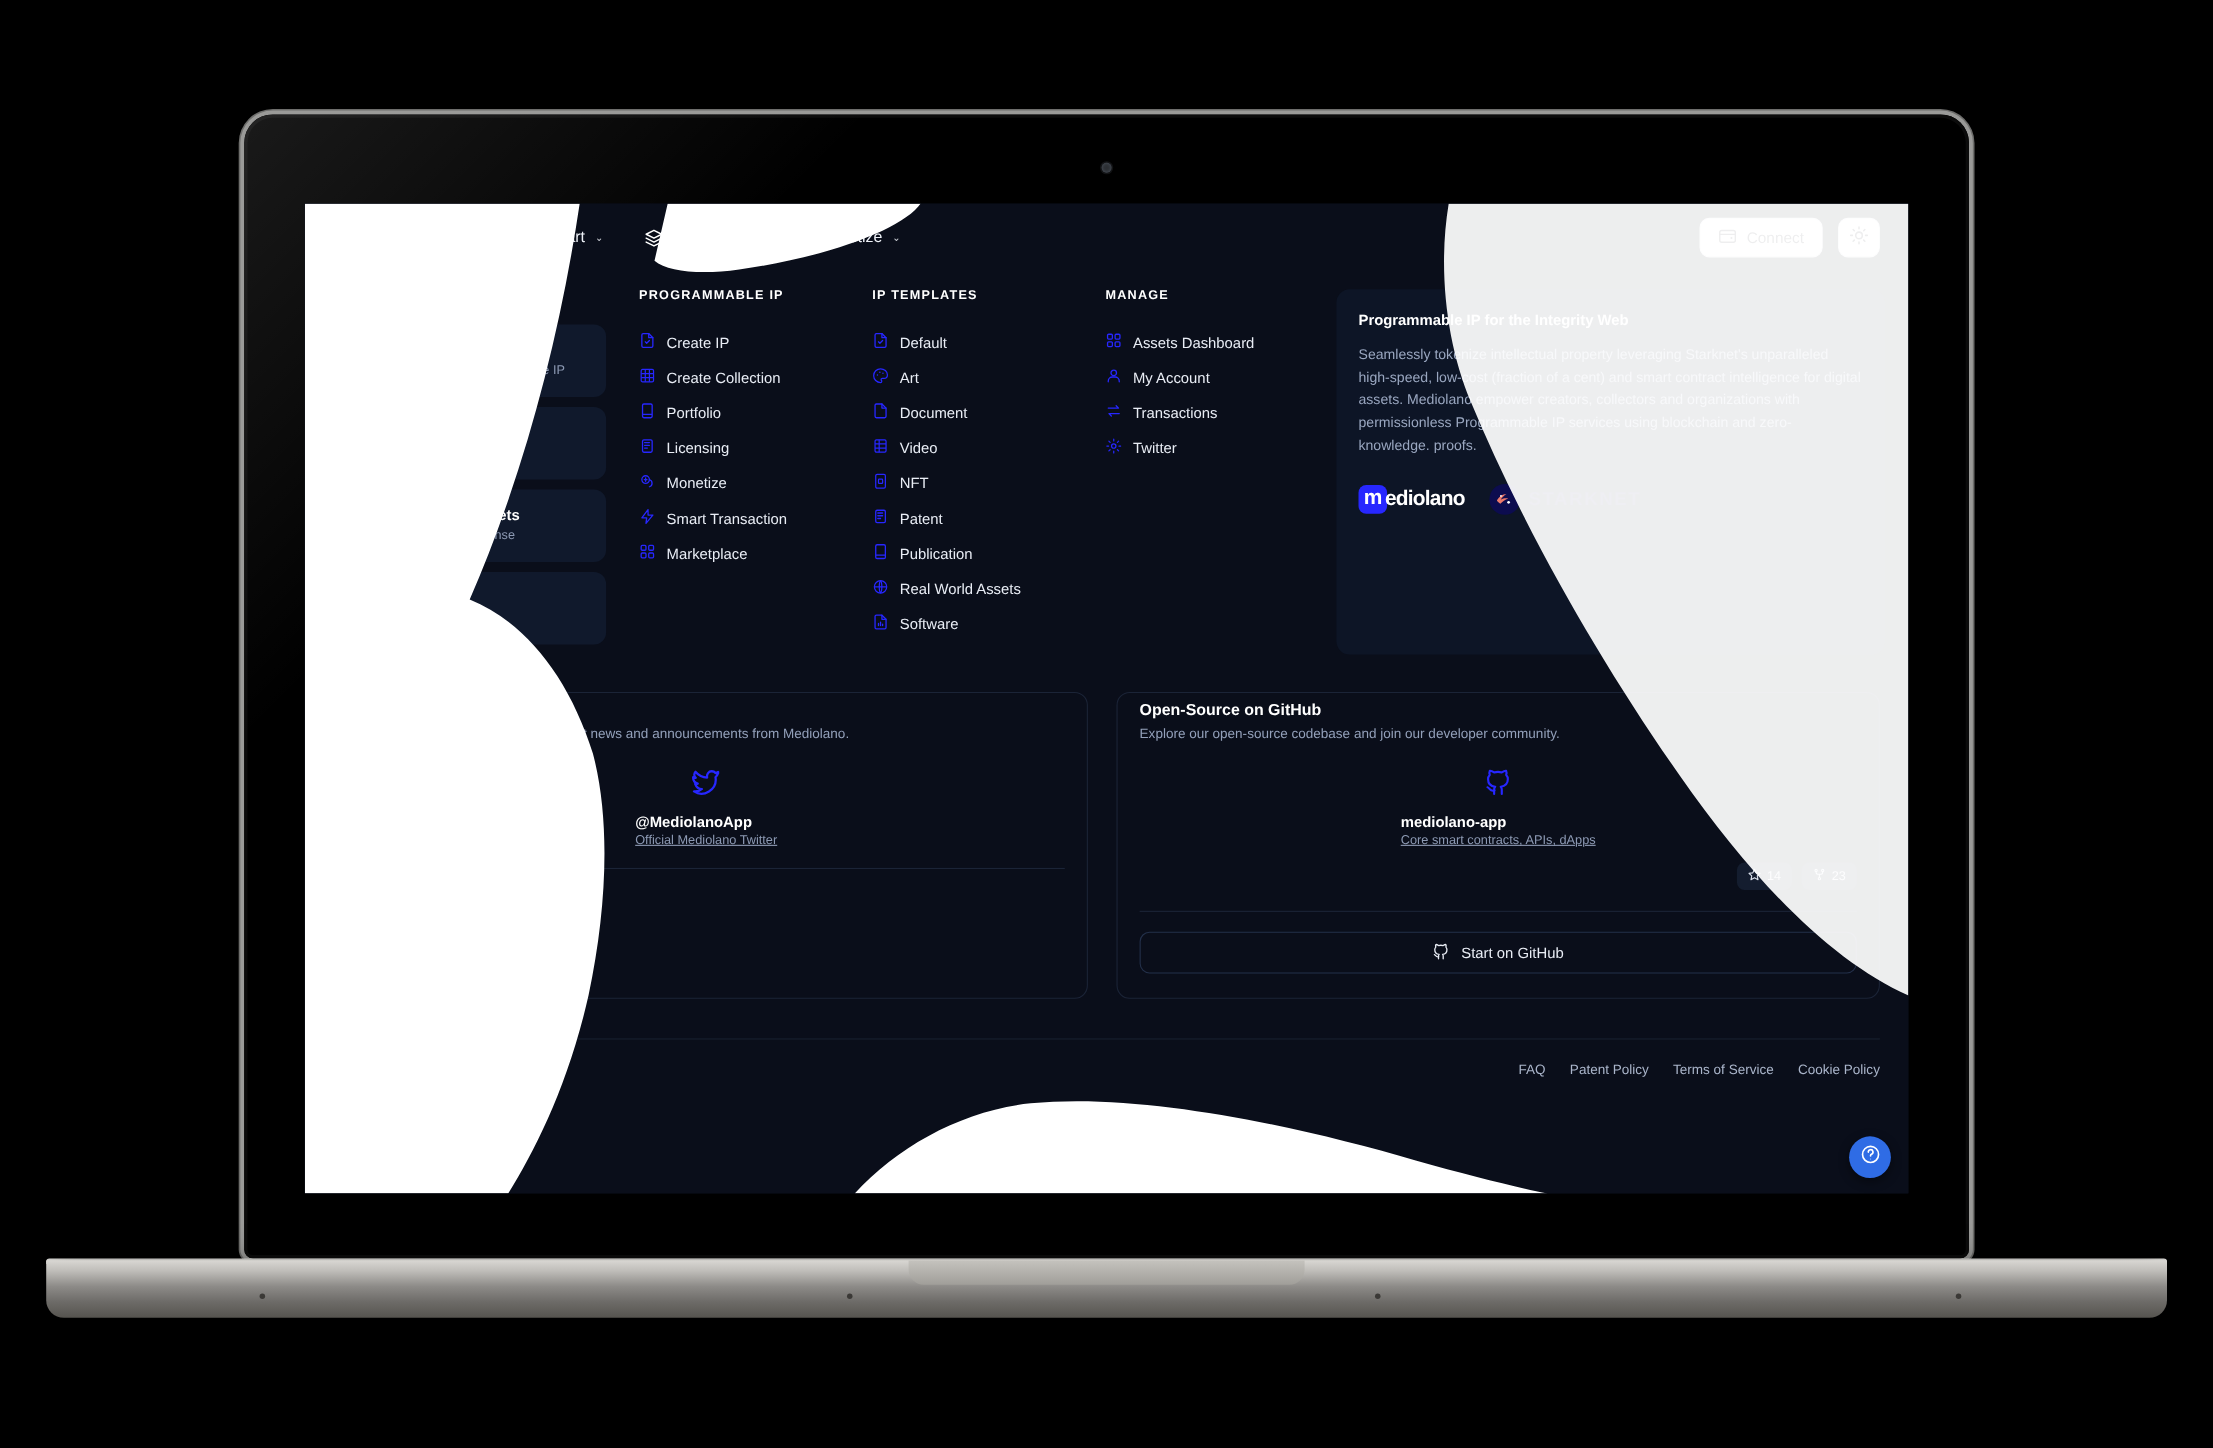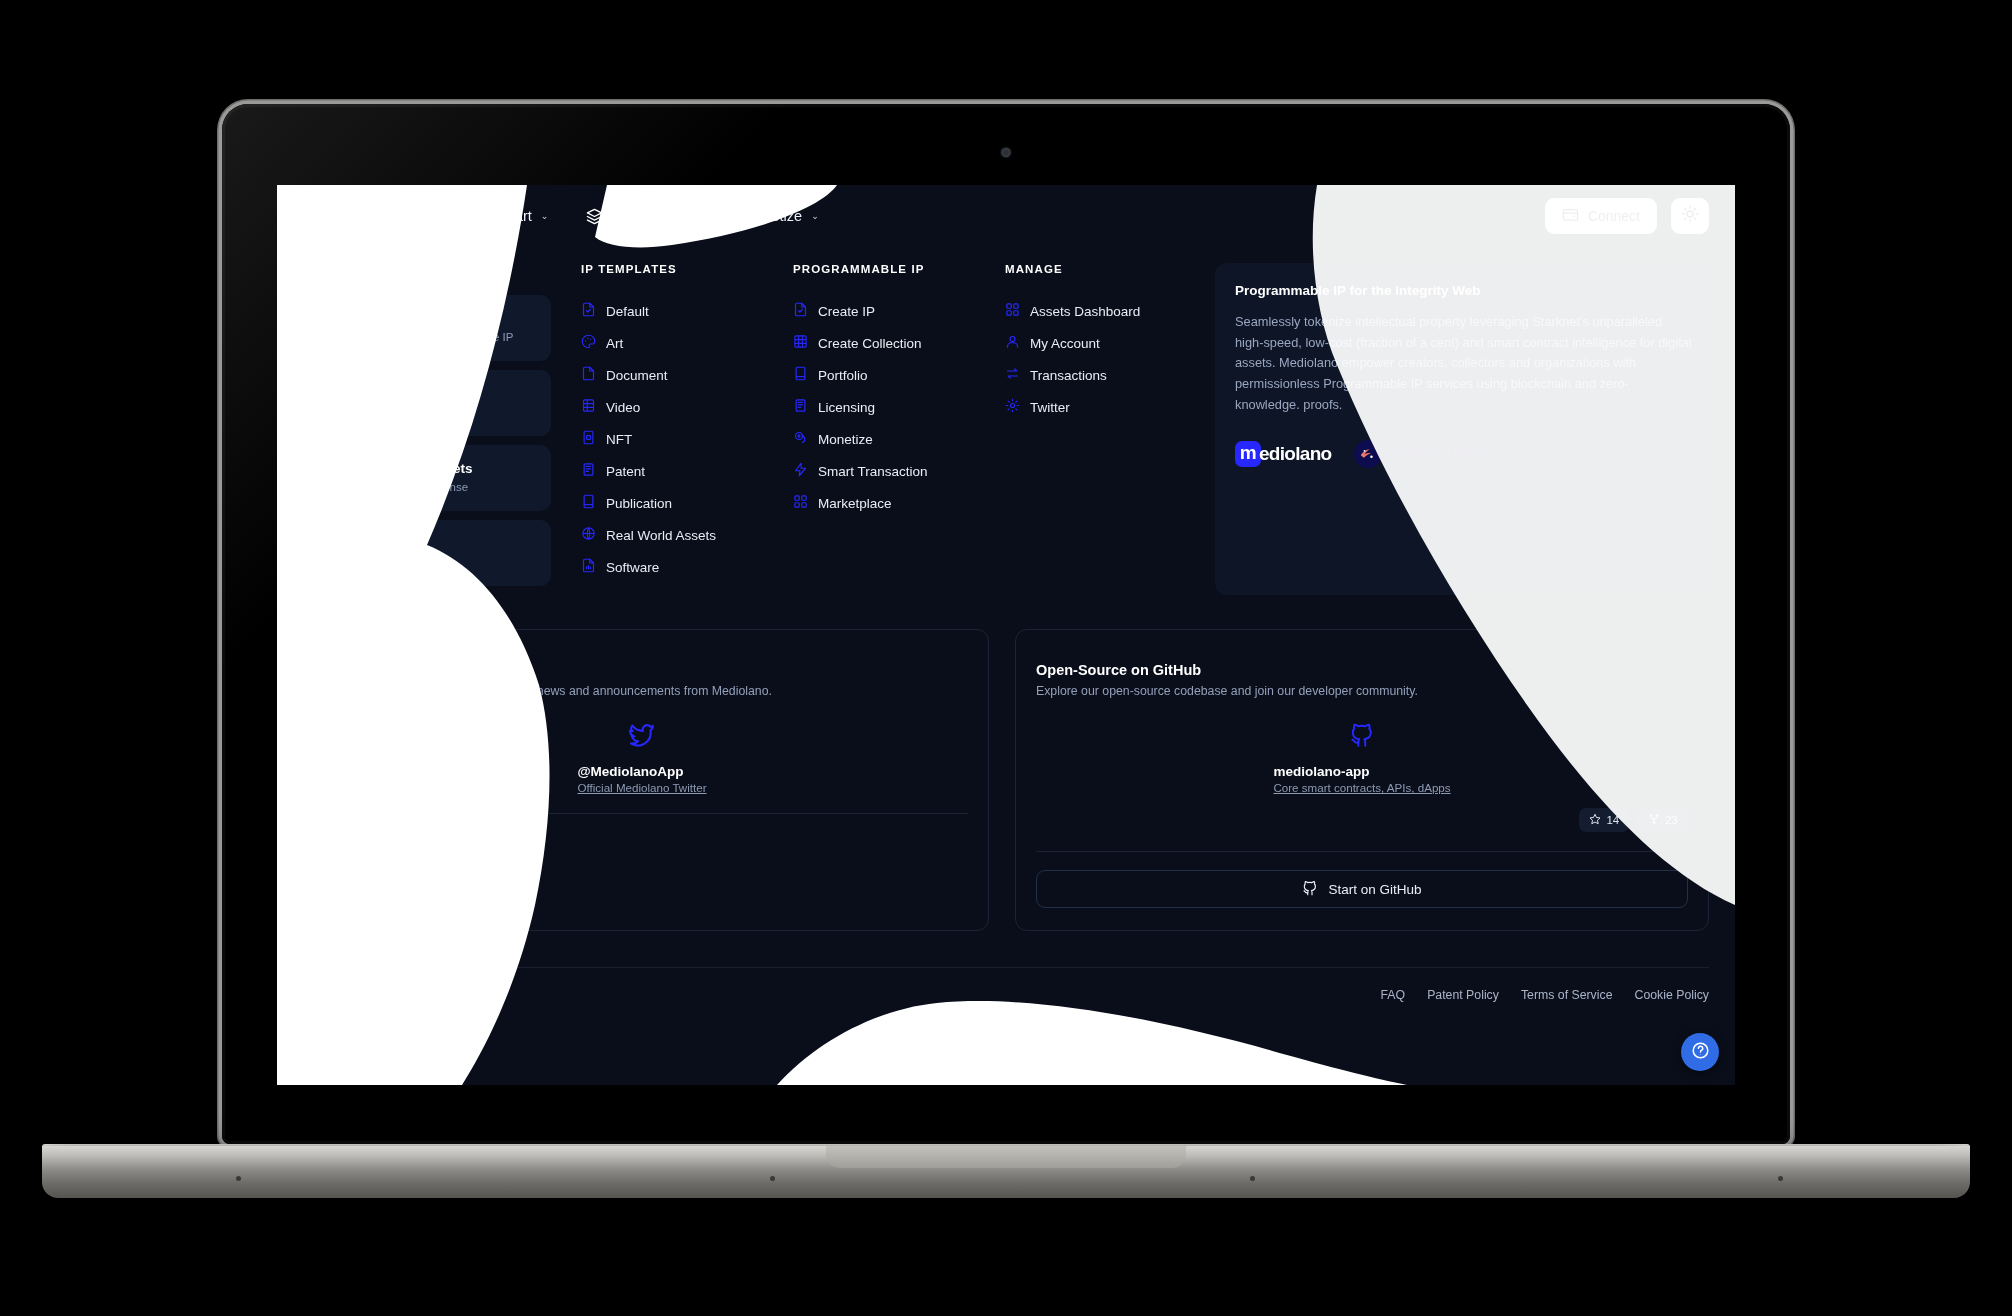--- a/index.html
+++ b/index.html
@@ -195,21 +195,21 @@
   
   .bottom-row {
     position: relative; z-index: 5;
     display: grid; grid-template-columns: 1fr 1fr;
     gap: 26px;
     padding: 34px 26px 0 18px;
   }
   .bcard {
     border: 1px solid #1b2437;
     border-radius: 12px;
-    padding: 32px 20px 22px;
+    padding: 8px 20px 22px;
     background: transparent;
   }
   .bcard-title { font-size: 14.5px; font-weight: 700; color: #ffffff; }
   .bcard-sub { font-size: 12.3px; color: #93a0ba; margin-top: 6px; }
   .bcard-row {
     display: flex; align-items: center; gap: 14px;
     margin-top: 22px;
     flex-direction: column;
   }
   .bcard-row .rowicon { width: 30px; height: 30px; display:flex; align-items:center; justify-content:center; flex:0 0 auto;}
@@ -384,20 +384,99 @@
               </svg>
             </div>
             <div>
               <div class="qcard-title">Monetize</div>
               <div class="qcard-sub">Earn from your IP</div>
             </div>
           </div>
         </div>
 
         <div>
+          <div class="col-head">PROGRAMMABLE IP</div>
+          <div class="linklist">
+
+            <div class="link">
+              <span>
+                <svg viewBox="0 0 24 24" fill="none" stroke="#2727ff" stroke-width="1.9" stroke-linecap="round" stroke-linejoin="round">
+                    <path d="M14 2H6a2 2 0 0 0-2 2v16a2 2 0 0 0 2 2h12a2 2 0 0 0 2-2V8z"></path>
+                    <polyline points="14 2 14 8 20 8"></polyline>
+                    <polyline points="9 14 11 16 15 12"></polyline>
+                  </svg>
+              </span>
+              <span>Create IP</span>
+            </div>
+
+            <div class="link">
+              <span>
+                <svg viewBox="0 0 24 24" fill="none" stroke="#2727ff" stroke-width="1.8" stroke-linejoin="round">
+                    <rect x="3" y="3" width="18" height="18" rx="2"></rect>
+                    <path d="M3 9h18M3 15h18M9 3v18M15 3v18"></path>
+                  </svg>
+              </span>
+              <span>Create Collection</span>
+            </div>
+
+            <div class="link">
+              <span>
+                <svg viewBox="0 0 24 24" fill="none" stroke="#2727ff" stroke-width="1.9" stroke-linejoin="round">
+                    <rect x="5" y="2" width="14" height="20" rx="2"></rect>
+                    <path d="M5 17h14"></path>
+                  </svg>
+              </span>
+              <span>Portfolio</span>
+            </div>
+
+            <div class="link">
+              <span>
+                <svg viewBox="0 0 24 24" fill="none" stroke="#2727ff" stroke-width="1.9" stroke-linecap="round" stroke-linejoin="round">
+                    <path d="M17 3H7a2 2 0 0 0-2 2v14a2 2 0 0 0 2 2h10a2 2 0 0 0 2-2V5a2 2 0 0 0-2-2z"></path>
+                    <path d="M8 7h7M8 11h7M8 15h4"></path>
+                  </svg>
+              </span>
+              <span>Licensing</span>
+            </div>
+
+            <div class="link">
+              <span>
+                <svg viewBox="0 0 24 24" fill="none" stroke="#2727ff" stroke-width="1.9" stroke-linecap="round" stroke-linejoin="round">
+                    <circle cx="9.5" cy="9.5" r="5.5"></circle>
+                    <path d="M9.5 7v5M7.5 9.5h4"></path>
+                    <path d="M15 20a5.5 5.5 0 0 0 0-10.5"></path>
+                  </svg>
+              </span>
+              <span>Monetize</span>
+            </div>
+
+            <div class="link">
+              <span>
+                <svg viewBox="0 0 24 24" fill="none" stroke="#2727ff" stroke-width="1.9" stroke-linecap="round" stroke-linejoin="round">
+                    <polygon points="13 2 4 14 11 14 10 22 20 10 13 10 13 2"></polygon>
+                  </svg>
+              </span>
+              <span>Smart Transaction</span>
+            </div>
+
+            <div class="link">
+              <span>
+                <svg viewBox="0 0 24 24" fill="none" stroke="#2727ff" stroke-width="1.9" stroke-linejoin="round">
+                    <rect x="3" y="3" width="7" height="7" rx="1.5"></rect>
+                    <rect x="14" y="3" width="7" height="7" rx="1.5"></rect>
+                    <rect x="3" y="14" width="7" height="7" rx="1.5"></rect>
+                    <rect x="14" y="14" width="7" height="7" rx="1.5"></rect>
+                  </svg>
+              </span>
+              <span>Marketplace</span>
+            </div>
+          </div>
+        </div>
+
+        <div>
           <div class="col-head">IP TEMPLATES</div>
           <div class="linklist">
 
             <div class="link">
               <span>
                 <svg viewBox="0 0 24 24" fill="none" stroke="#2727ff" stroke-width="1.9" stroke-linecap="round" stroke-linejoin="round">
                     <path d="M14 2H6a2 2 0 0 0-2 2v16a2 2 0 0 0 2 2h12a2 2 0 0 0 2-2V8z"></path>
                     <polyline points="14 2 14 8 20 8"></polyline>
                     <polyline points="9 14 11 16 15 12"></polyline>
                   </svg>
@@ -479,99 +558,20 @@
 
             <div class="link">
               <span>
                 <svg viewBox="0 0 24 24" fill="none" stroke="#2727ff" stroke-width="1.9" stroke-linecap="round" stroke-linejoin="round">
                     <path d="M14 2H6a2 2 0 0 0-2 2v16a2 2 0 0 0 2 2h12a2 2 0 0 0 2-2V8z"></path>
                     <polyline points="14 2 14 8 20 8"></polyline>
                     <path d="M9 17v-3M12 17v-5M15 17v-2"></path>
                   </svg>
               </span>
               <span>Software</span>
-            </div>
-          </div>
-        </div>
-
-        <div>
-          <div class="col-head">PROGRAMMABLE IP</div>
-          <div class="linklist">
-
-            <div class="link">
-              <span>
-                <svg viewBox="0 0 24 24" fill="none" stroke="#2727ff" stroke-width="1.9" stroke-linecap="round" stroke-linejoin="round">
-                    <path d="M14 2H6a2 2 0 0 0-2 2v16a2 2 0 0 0 2 2h12a2 2 0 0 0 2-2V8z"></path>
-                    <polyline points="14 2 14 8 20 8"></polyline>
-                    <polyline points="9 14 11 16 15 12"></polyline>
-                  </svg>
-              </span>
-              <span>Create IP</span>
-            </div>
-
-            <div class="link">
-              <span>
-                <svg viewBox="0 0 24 24" fill="none" stroke="#2727ff" stroke-width="1.8" stroke-linejoin="round">
-                    <rect x="3" y="3" width="18" height="18" rx="2"></rect>
-                    <path d="M3 9h18M3 15h18M9 3v18M15 3v18"></path>
-                  </svg>
-              </span>
-              <span>Create Collection</span>
-            </div>
-
-            <div class="link">
-              <span>
-                <svg viewBox="0 0 24 24" fill="none" stroke="#2727ff" stroke-width="1.9" stroke-linejoin="round">
-                    <rect x="5" y="2" width="14" height="20" rx="2"></rect>
-                    <path d="M5 17h14"></path>
-                  </svg>
-              </span>
-              <span>Portfolio</span>
-            </div>
-
-            <div class="link">
-              <span>
-                <svg viewBox="0 0 24 24" fill="none" stroke="#2727ff" stroke-width="1.9" stroke-linecap="round" stroke-linejoin="round">
-                    <path d="M17 3H7a2 2 0 0 0-2 2v14a2 2 0 0 0 2 2h10a2 2 0 0 0 2-2V5a2 2 0 0 0-2-2z"></path>
-                    <path d="M8 7h7M8 11h7M8 15h4"></path>
-                  </svg>
-              </span>
-              <span>Licensing</span>
-            </div>
-
-            <div class="link">
-              <span>
-                <svg viewBox="0 0 24 24" fill="none" stroke="#2727ff" stroke-width="1.9" stroke-linecap="round" stroke-linejoin="round">
-                    <circle cx="9.5" cy="9.5" r="5.5"></circle>
-                    <path d="M9.5 7v5M7.5 9.5h4"></path>
-                    <path d="M15 20a5.5 5.5 0 0 0 0-10.5"></path>
-                  </svg>
-              </span>
-              <span>Monetize</span>
-            </div>
-
-            <div class="link">
-              <span>
-                <svg viewBox="0 0 24 24" fill="none" stroke="#2727ff" stroke-width="1.9" stroke-linecap="round" stroke-linejoin="round">
-                    <polygon points="13 2 4 14 11 14 10 22 20 10 13 10 13 2"></polygon>
-                  </svg>
-              </span>
-              <span>Smart Transaction</span>
-            </div>
-
-            <div class="link">
-              <span>
-                <svg viewBox="0 0 24 24" fill="none" stroke="#2727ff" stroke-width="1.9" stroke-linejoin="round">
-                    <rect x="3" y="3" width="7" height="7" rx="1.5"></rect>
-                    <rect x="14" y="3" width="7" height="7" rx="1.5"></rect>
-                    <rect x="3" y="14" width="7" height="7" rx="1.5"></rect>
-                    <rect x="14" y="14" width="7" height="7" rx="1.5"></rect>
-                  </svg>
-              </span>
-              <span>Marketplace</span>
             </div>
           </div>
         </div>
 
         <div>
           <div class="col-head">MANAGE</div>
           <div class="linklist">
 
             <div class="link">
               <span>

